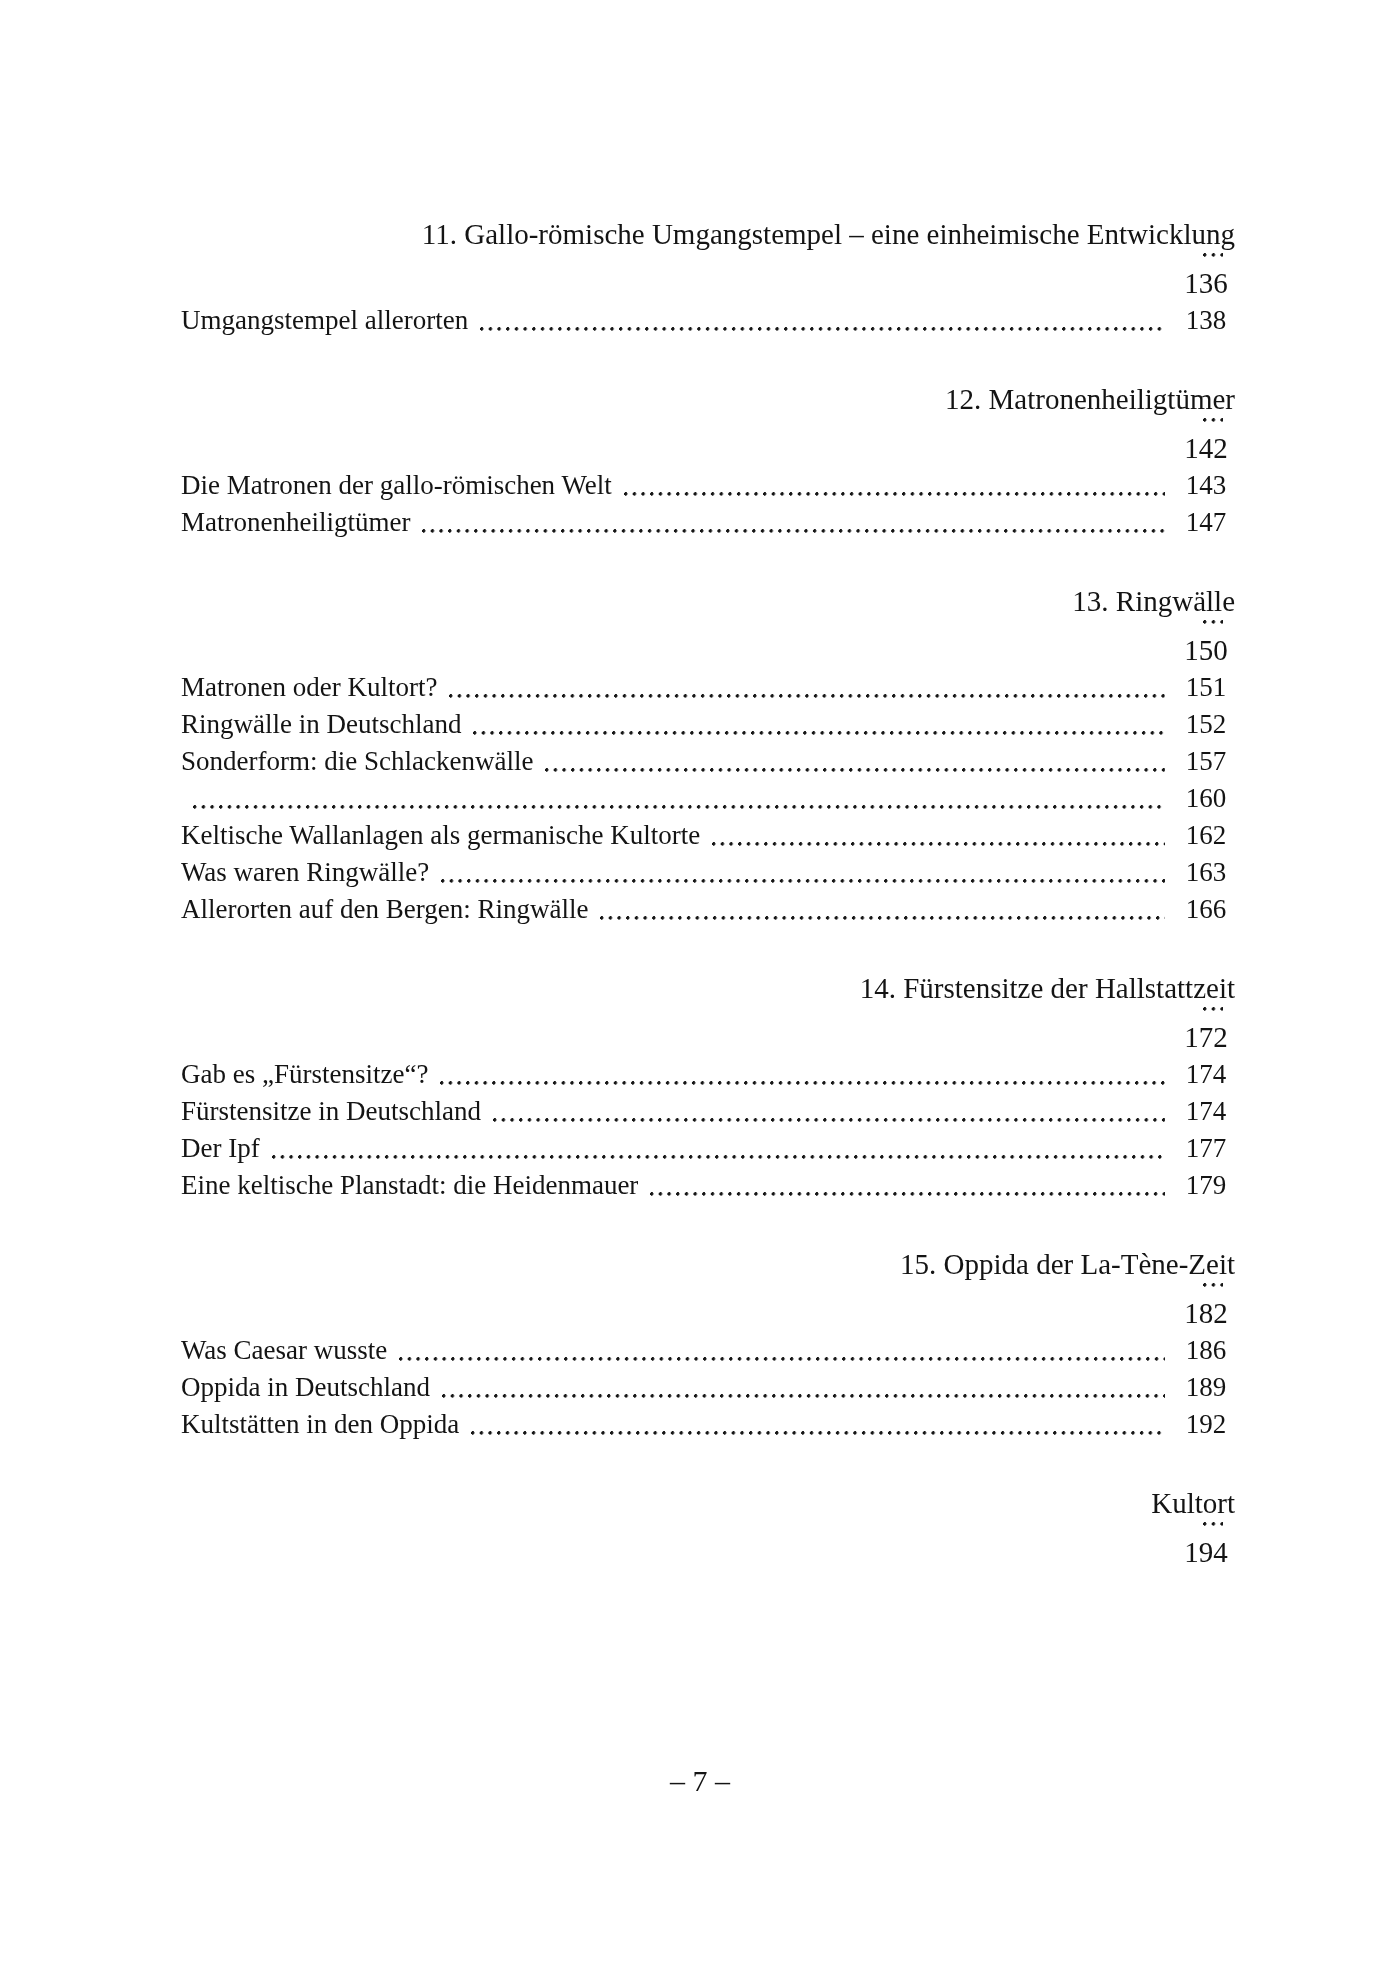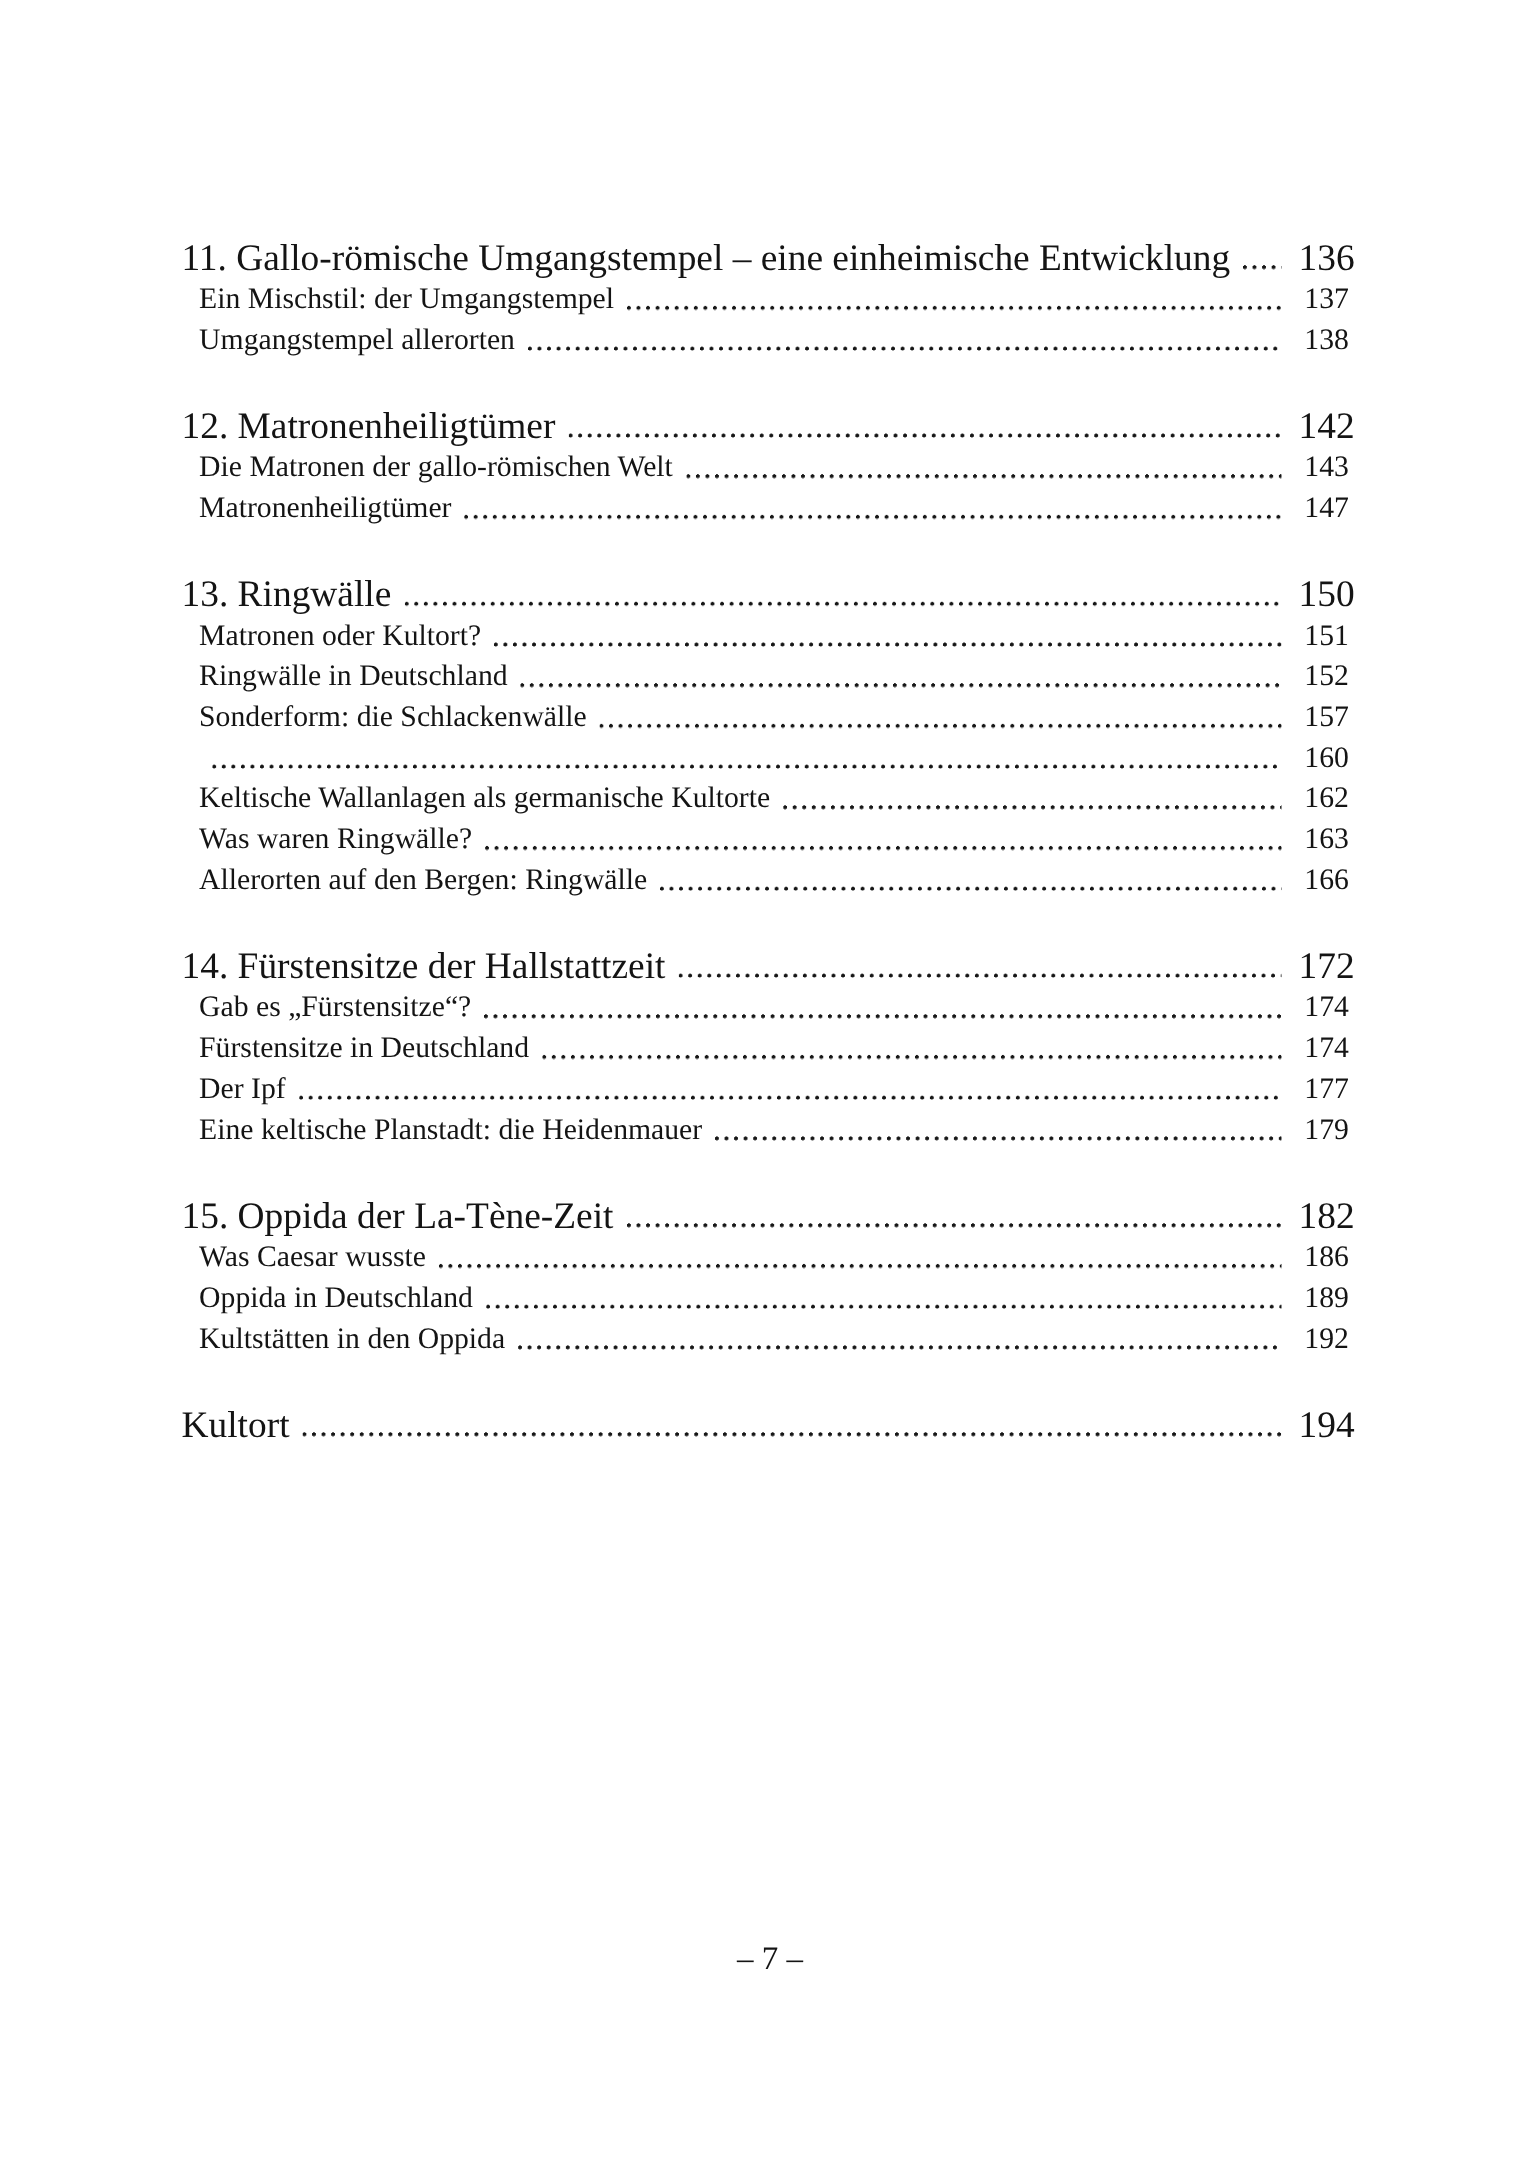--- a/index.html
+++ b/index.html
@@ -30,21 +30,22 @@
   .toc-group:first-child {
     margin-top: 0;
   }
   .row {
     display: flex;
     align-items: flex-end;
     line-height: 37px;
     white-space: nowrap;
   }
   .row.chapter {
-    font-size: 34px;
+    font-size: 29px;
+    flex-direction: column;
   }
   .row.sub {
     font-size: 27px;
     padding-left: 16px;
   }
   .label {
     flex: none;
   }
   .leader {
     flex: 1 1 auto;
@@ -77,25 +78,20 @@
 <div class="page">
   <main class="toc">
 
     <section class="toc-group">
       <div class="row chapter">
         <span class="label">11. Gallo-römische Umgangstempel – eine einheimische Entwicklung</span>
         <span class="leader"></span>
         <span class="pagenum">136</span>
       </div>
       <div class="row sub">
-        <span class="label">Ein Mischstil: der Umgangstempel</span>
-        <span class="leader"></span>
-        <span class="pagenum">137</span>
-      </div>
-      <div class="row sub">
         <span class="label">Umgangstempel allerorten</span>
         <span class="leader"></span>
         <span class="pagenum">138</span>
       </div>
     </section>
 
     <section class="toc-group">
       <div class="row chapter">
         <span class="label">12. Matronenheiligtümer</span>
         <span class="leader"></span>

